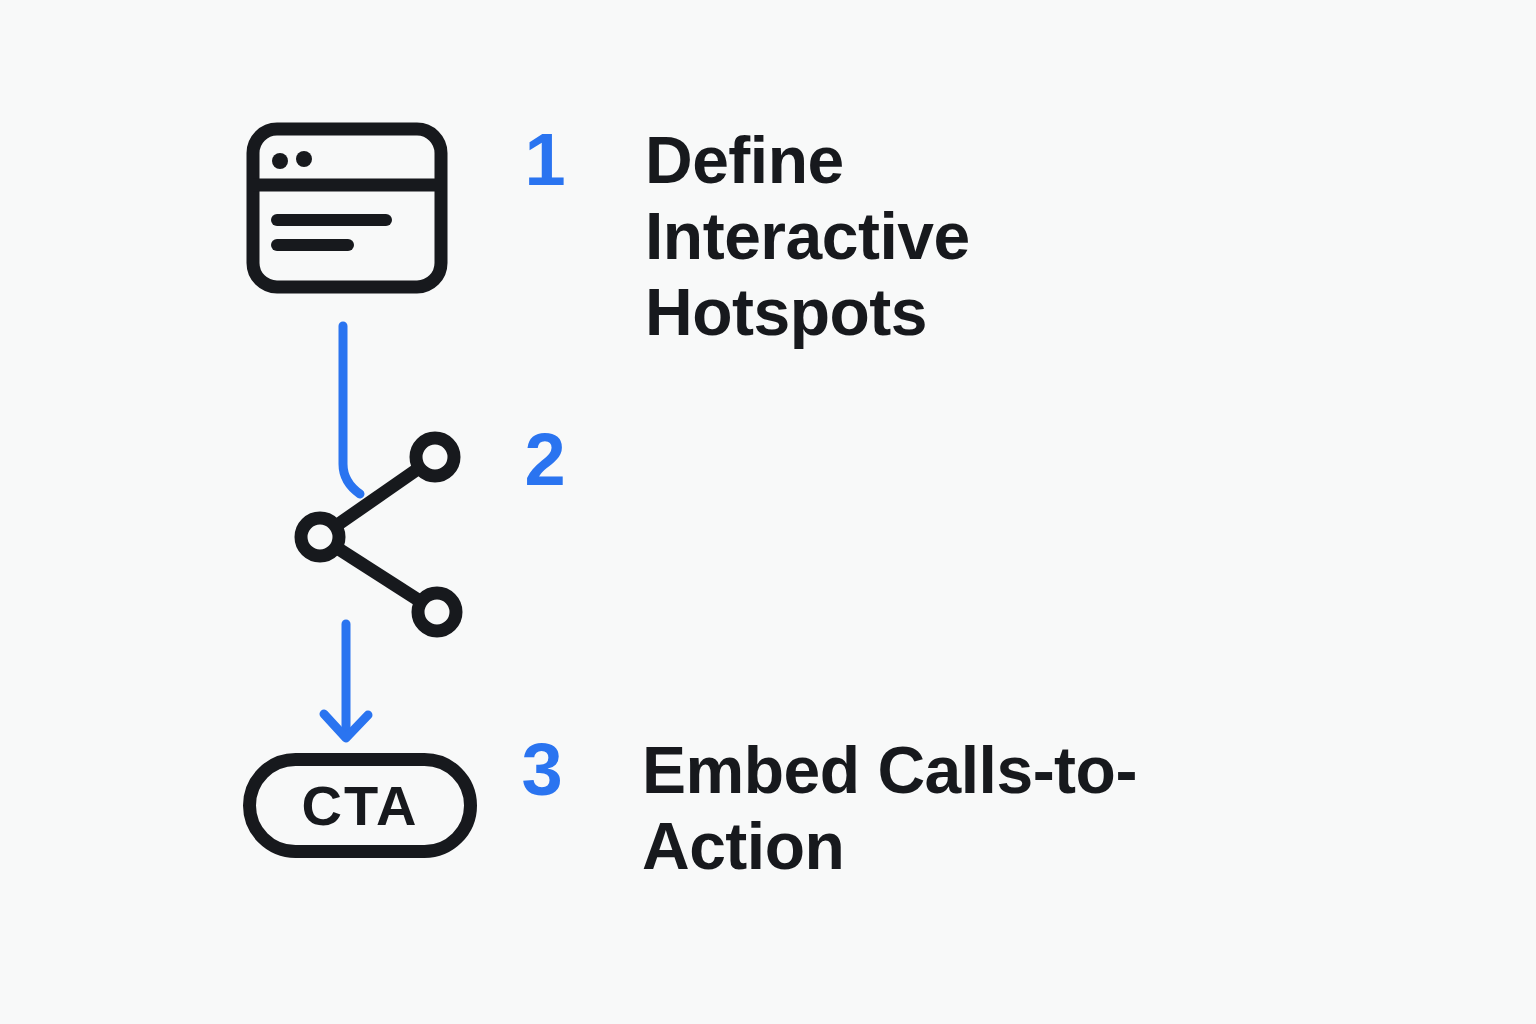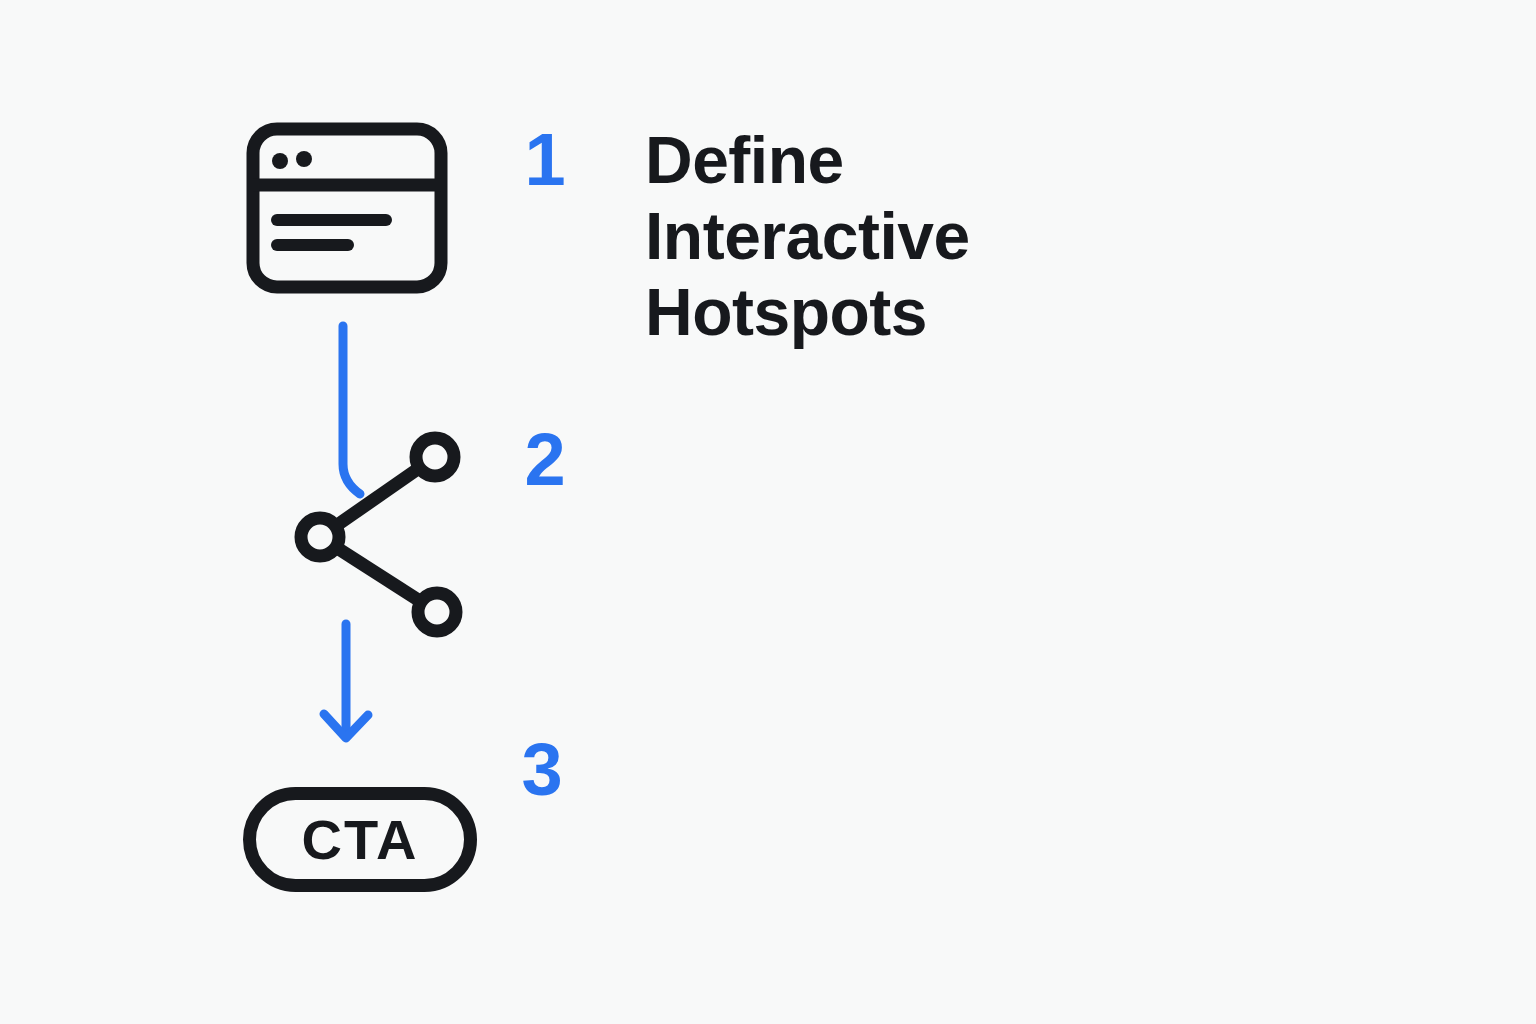--- a/index.html
+++ b/index.html
@@ -21,21 +21,21 @@
     background: var(--bg);
   }
   .icon-svg { position: absolute; display: block; }
   .browser-icon { left: 246px; top: 122px; }
   .connector-1  { left: 329px; top: 318px; }
   .branch-icon  { left: 286px; top: 424px; }
   .connector-2  { left: 318px; top: 618px; }
 
   .cta-pill {
     position: absolute;
-    left: 243px; top: 787px;
+    left: 243px; top: 753px;
     width: 234px; height: 105px;
     border: 13px solid var(--ink);
     border-radius: 60px;
     display: flex; align-items: center; justify-content: center;
     background: transparent;
   }
   .cta-pill span {
     font-size: 56px;
     font-weight: bold;
     letter-spacing: 2px;
@@ -108,15 +108,16 @@
     <span class="num">1</span>
     <div class="label">Define Interactive Hotspots</div>
   </div>
 
   <div class="step step-2">
     <span class="num">2</span>
   </div>
 
   <div class="step step-3">
     <span class="num">3</span>
+    <div class="label">Embed Calls-to-Action</div>
   </div>
 
 </div>
 
 </body></html>

